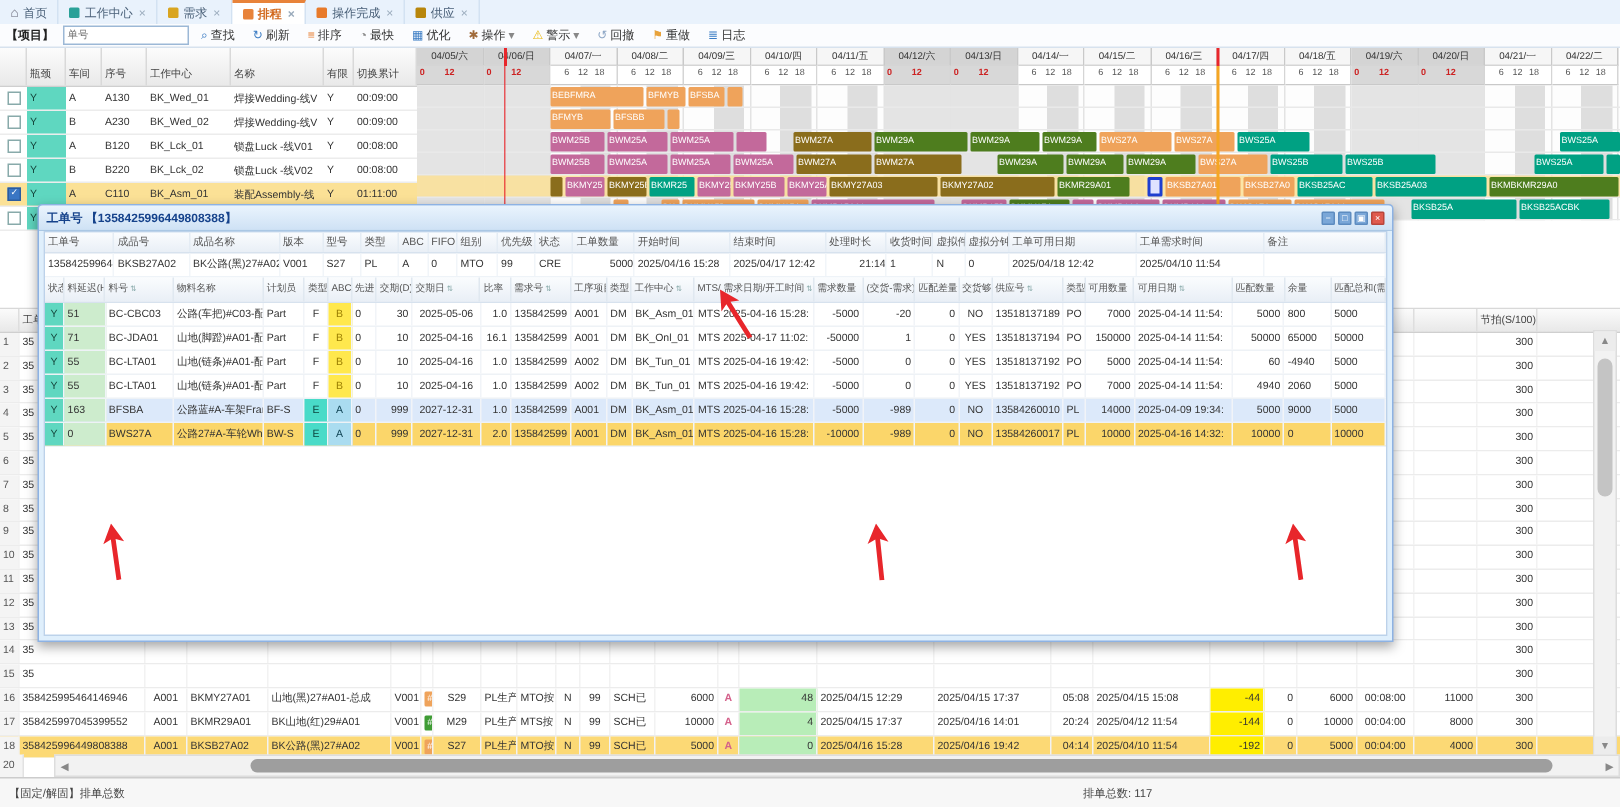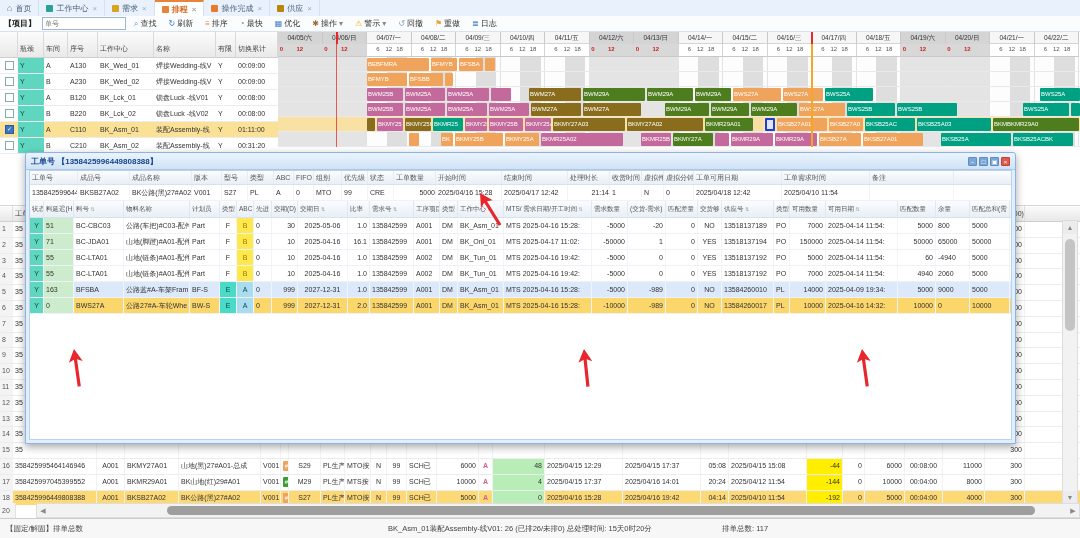--- a/index.html
+++ b/index.html
@@ -55,21 +55,21 @@
   .g-col{position:absolute;top:0;height:90px;width:44.5px;box-sizing:border-box;border-right:1px solid #e3e3e3;}
   .g-col.we{background:#e4e4e4;}
   .g-col .night{position:absolute;left:45%;width:48%;top:0;height:100%;background:#dedede;}
   .g-row{position:absolute;left:0;width:802px;height:15px;border-bottom:1px solid #e9e9e9;box-sizing:border-box;}
   .g-row.hl{background:rgba(251,225,150,.85);}
   .g-bar{position:absolute;height:13px;border-radius:1px;font-size:6px;line-height:13px;color:#fff;
          overflow:hidden;white-space:nowrap;padding-left:1px;box-sizing:border-box;cursor:pointer;}
   .g-bar.selbar{border:2px solid #1e3fd0;background:#dfe3ff;}
   .g-line{position:absolute;z-index:6;}
   
-  .popup{position:absolute;left:25px;top:152px;width:991px;height:292px;z-index:10;background:#dfeffc;
+  .popup{position:absolute;left:25px;top:136px;width:904px;height:292px;z-index:10;background:#dfeffc;
          border:1px solid #8db2e3;border-radius:3px 3px 0 0;box-shadow:0 3px 8px rgba(0,0,0,.35);box-sizing:border-box;}
   .p-title{height:16px;display:flex;align-items:center;background:linear-gradient(#eaf4fd,#cfe2f5);
            border-bottom:1px solid #aac7e4;border-radius:3px 3px 0 0;padding:0 5px;}
   .p-title .tt{font-size:8px;font-weight:bold;color:#15428b;}
   .p-wbtns{margin-left:auto;display:flex;gap:2px;}
   .wbtn{width:9px;height:9px;border-radius:1px;font-size:6px;line-height:9px;text-align:center;color:#fff;cursor:pointer;}
   .wbtn.blue{background:#7aa7d8;border:1px solid #5d8cc0;box-sizing:border-box;}
   .wbtn.red{background:#e05a4e;border:1px solid #b8453c;box-sizing:border-box;}
   .p-in{position:absolute;left:3px;top:17px;right:3px;bottom:3px;background:#fff;border:1px solid #bcd2ea;overflow:hidden;}
   .dt-head,.dt-row{display:flex;}
@@ -1347,21 +1347,20 @@
             <div class="c al-r" style="width: 38px;">10000</div>
             <div class="c" style="width: 34px;">0</div>
             <div class="c" style="width: 40px;">10000</div>
           </div>
         </div>
     </div>
   </div>
 
   <div class="statusbar">
     <span class="sb-left">【固定/解固】排单总数</span>
-    <span class="sb-center">BK_Asm_01装配Assembly-线V01: 26 (已排26/未排0) 总处理时间: 15天0时20分</span>
     <span class="sb-right">排单总数: 117</span>
   </div>
 
   <div id="arrows">
       <div class="ann" style="left: 472px; top: 193px; transform: rotate(-32deg);"><svg width="16" height="38" viewBox="0 0 16 38">
           <polygon points="8,0 1,13 6.4,10.6 6.4,38 9.6,38 9.6,10.6 15,13" fill="#e8262b"></polygon>
         </svg></div>
       <div class="ann" style="left: 66px; top: 349px; transform: rotate(-8deg);"><svg width="16" height="38" viewBox="0 0 16 38">
           <polygon points="8,0 1,13 6.4,10.6 6.4,38 9.6,38 9.6,10.6 15,13" fill="#e8262b"></polygon>
         </svg></div>

